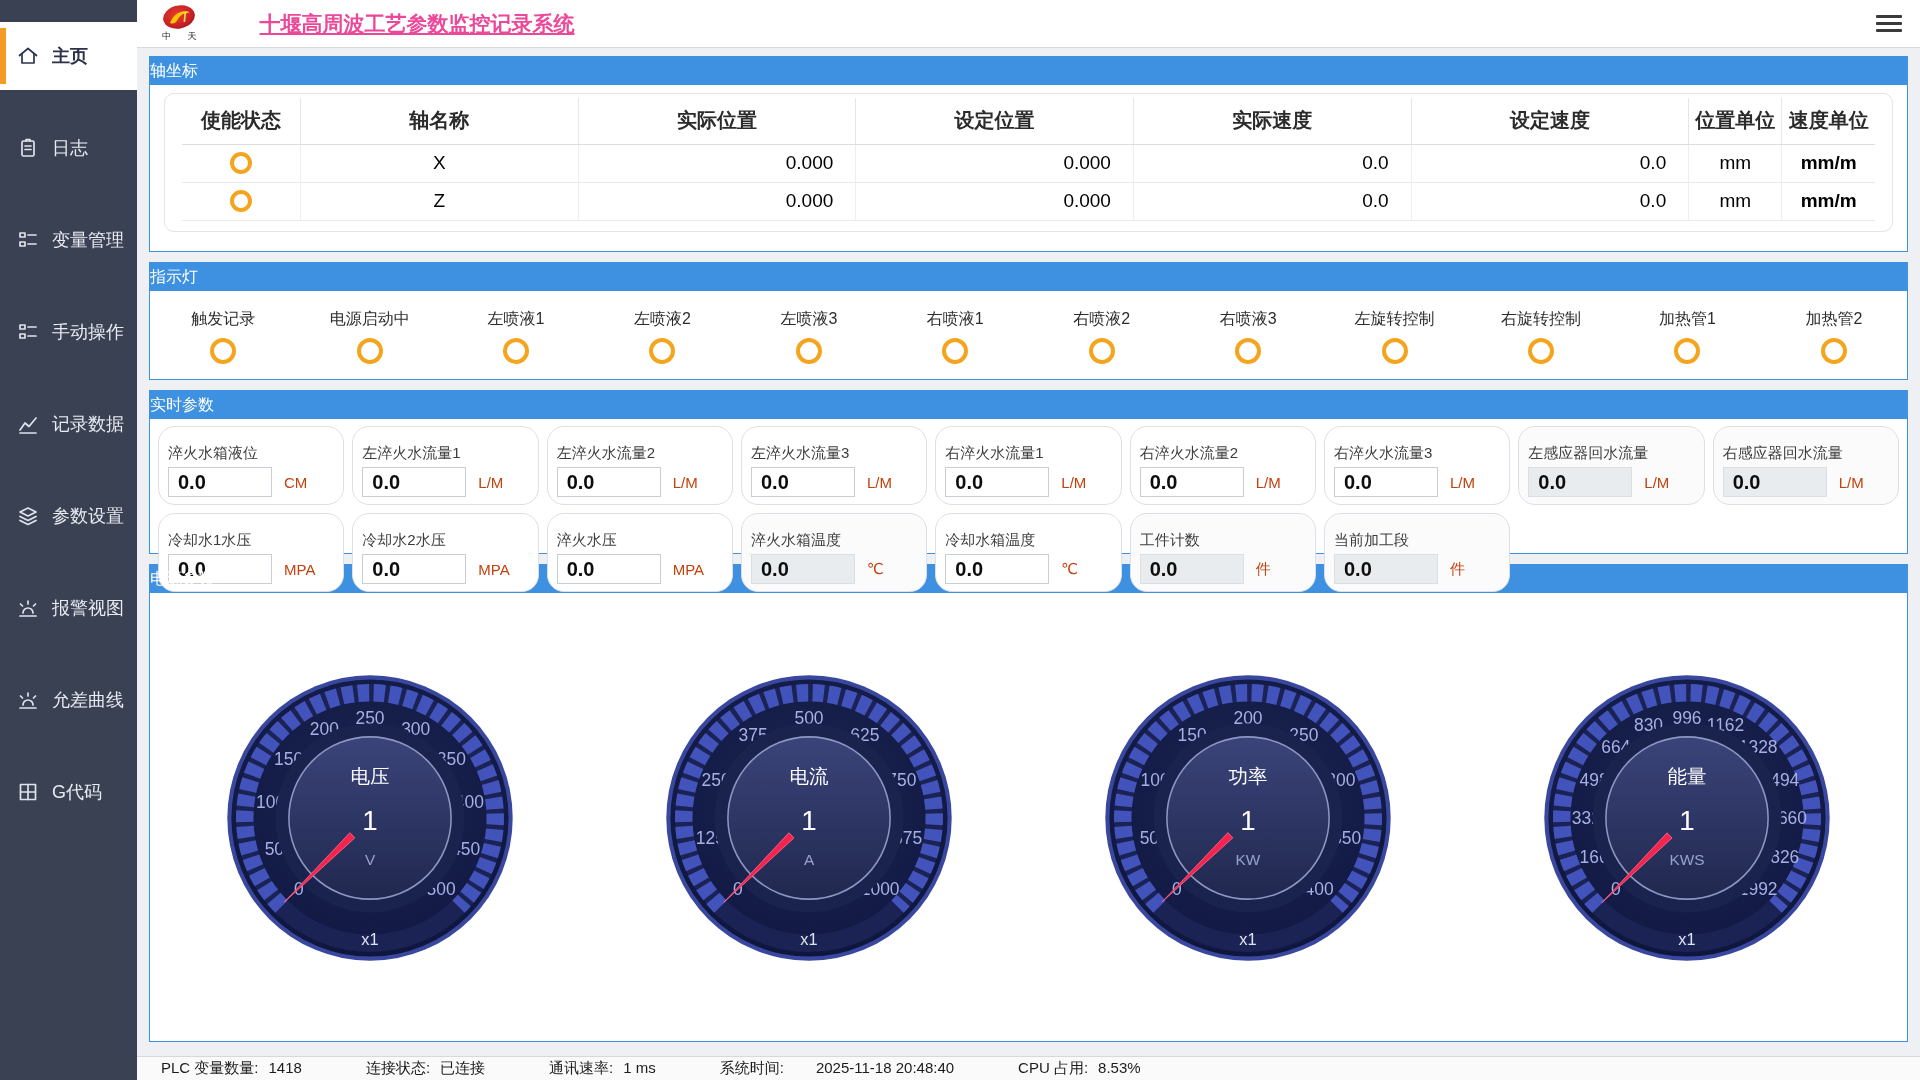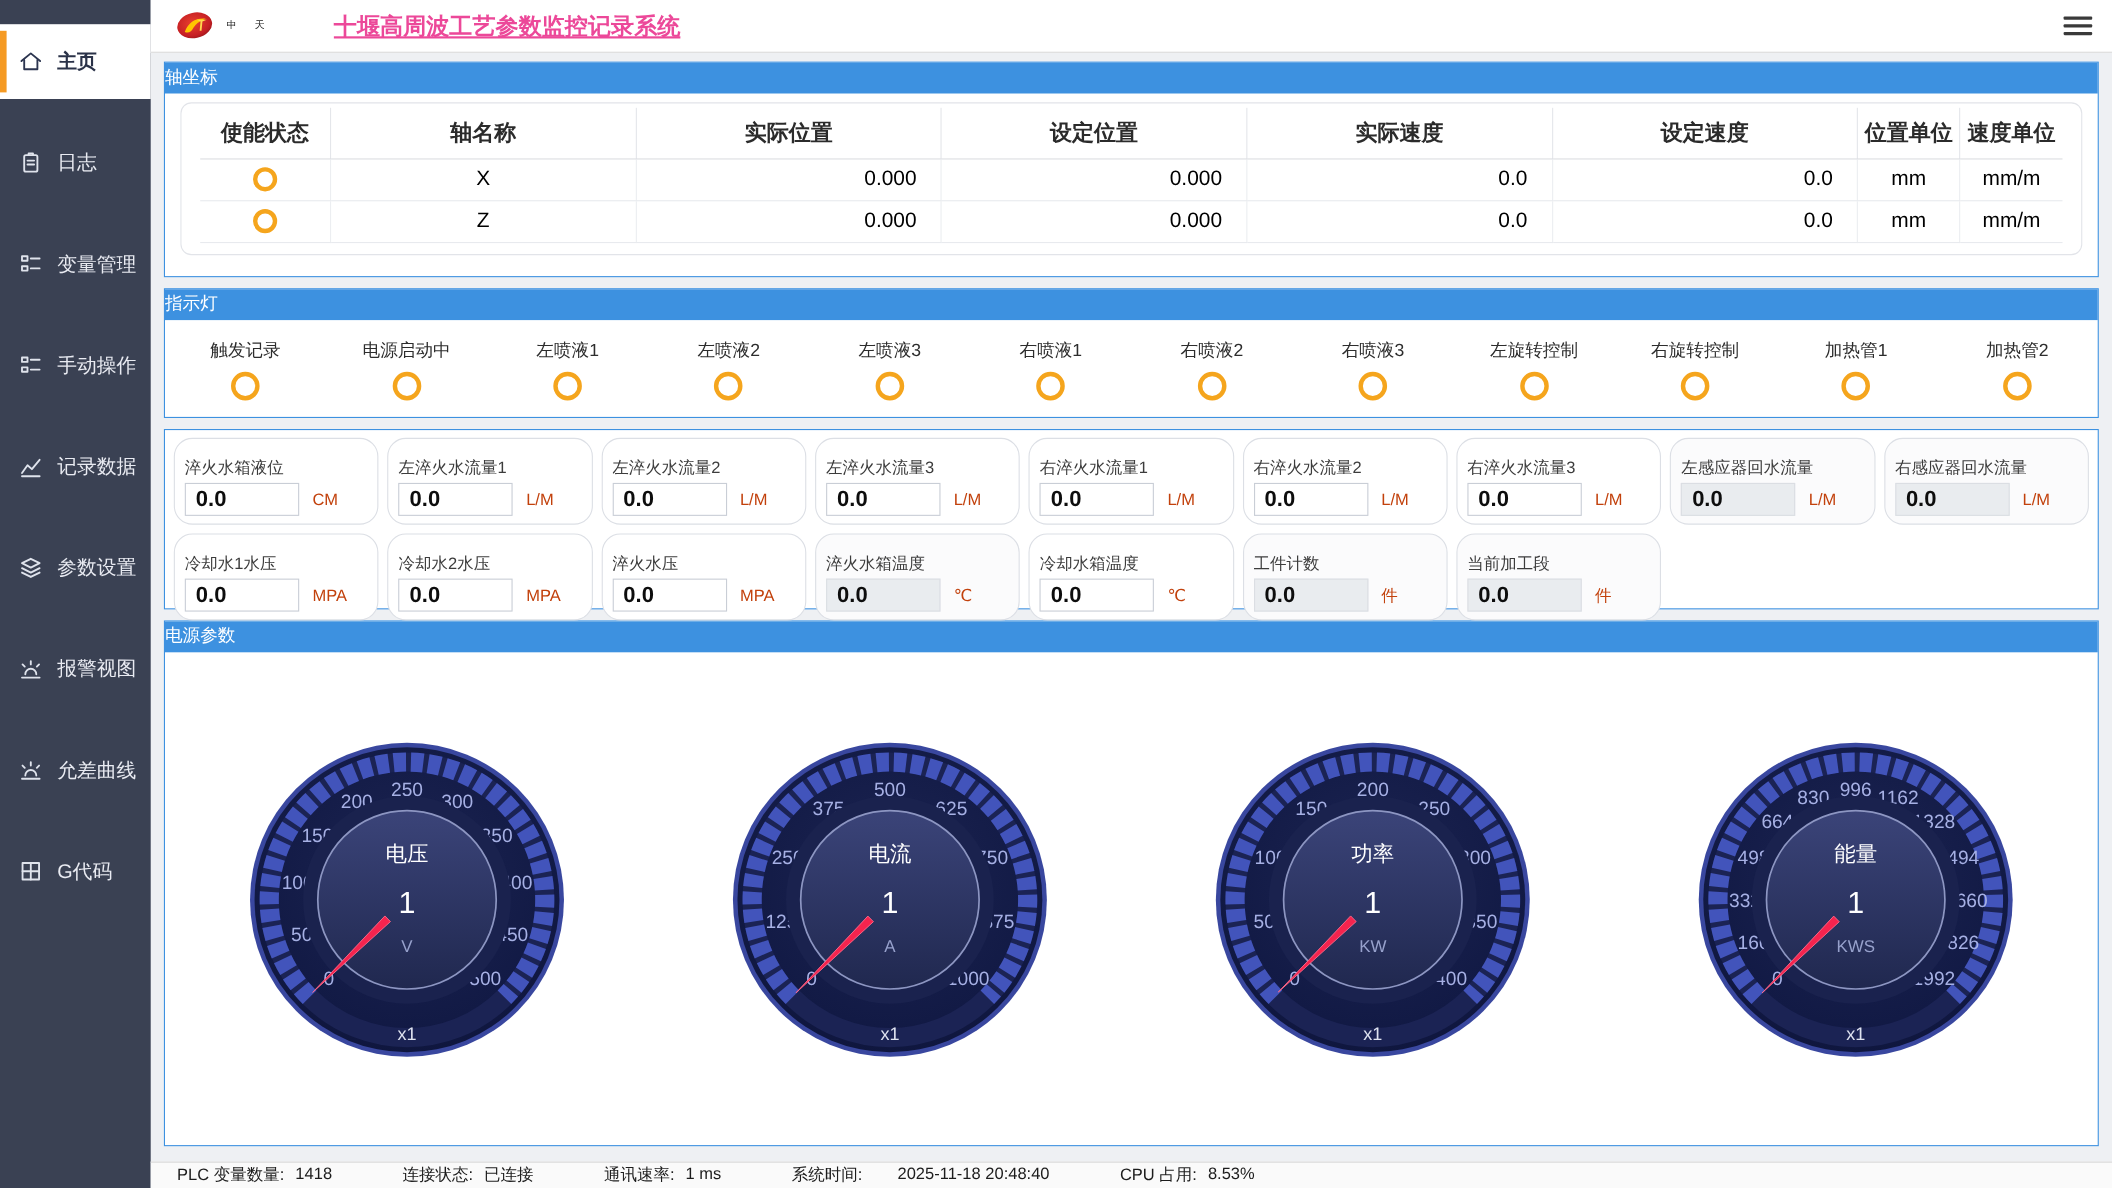--- a/index.html
+++ b/index.html
@@ -15,21 +15,21 @@
   .side-item svg * { stroke:#dfe3ec; fill:none; stroke-width:1.7; stroke-linecap:round; stroke-linejoin:round; }
   .side-item.active { background:#fff; color:#2a3248; font-weight:bold; }
   .side-item.active svg * { stroke:#2c3550; }
   .side-item.active::before { content:""; position:absolute; left:0; top:6px; bottom:6px; width:6px; background:#f59a23; }
 
   
   .right-col { flex:1; display:flex; flex-direction:column; min-width:0; }
 
   .topbar { height:48px; background:#fff; border-bottom:1px solid #d9d9d9;
     display:flex; align-items:center; padding:0 18px; flex:none; }
-  .logo-wrap { display:flex; flex-direction:row; align-items:center; margin-right:56px; }
+  .logo-wrap { display:flex; flex-direction:column; align-items:center; margin-right:56px; }
   .logo-caption { font-size:9px; color:#222; letter-spacing:7px; margin-top:-2px; padding-left:7px; }
   .app-title { font-size:21px; font-weight:bold; color:#ec4899;text-decoration:underline; }
   .spacer { flex:1; }
   .hamburger { width:26px; display:flex; flex-direction:column; gap:4px; cursor:pointer; padding:4px 0; }
   .hamburger i { display:block; height:3px; background:#3a3a3a; border-radius:1px; }
 
   .main { flex:1; padding:8px 12px 0 12px; overflow:hidden; }
 
   .panel { background:#fff; border:1px solid #3d91e0; margin-bottom:10px; }
   .panel-header { height:28px; background:#3d91e0; color:#fff; font-size:16px;
@@ -37,21 +37,21 @@
 
   
   .axis-panel { height:196px; }
   .axis-box { margin:8px 14px; border:1px solid #e2e4e9; border-radius:10px; padding:4px 17px 10px; }
   table.axis { width:100%; border-collapse:collapse; table-layout:fixed; }
   table.axis th { font-size:20px; font-weight:bold; color:#2b2b2b; height:46px;
     border-bottom:1px solid #dcdee2; border-right:1px solid #e4e6ea; }
   table.axis th:last-child { border-right:none; }
   table.axis td { font-size:19px; color:#000; height:38px; border-bottom:1px solid #e8eaee;
     border-right:1px solid #eceef1; }
-  table.axis td:last-child { border-right:none; }
+  table.axis td:last-child { border-right:none;font-weight:bold; }
   table.axis tr:last-child td { border-bottom:1px solid #e8eaee; }
   .cell-right { text-align:right; padding-right:22px; }
   .cell-center { text-align:center; }
   .en-circle { display:inline-block; width:22px; height:22px; border:4px solid #f5a51d;
     border-radius:50%; vertical-align:middle; }
 
   
   .ind-panel { height:118px; }
   .ind-body { height:90px; display:flex; align-items:center; }
   .ind-item { flex:1; display:flex; flex-direction:column; align-items:center; gap:8px; }
@@ -315,20 +315,21 @@
               <div class="ind-circle"></div>
             </div>
             <div class="ind-item">
               <div class="ind-label">加热管2</div>
               <div class="ind-circle"></div>
             </div>
           </div>
       </div>
 
       <div class="panel rt-panel">
+        <div class="panel-header">实时参数</div>
         <div class="rt-body">
           <div class="rt-row" id="rt-row1">
               <div class="rt-card">
                 <div class="rt-label">淬火水箱液位</div>
                 <div class="rt-valrow">
                   <div class="rt-input">0.0</div>
                   <span class="rt-unit">CM</span>
                 </div>
               </div>
               <div class="rt-card">

